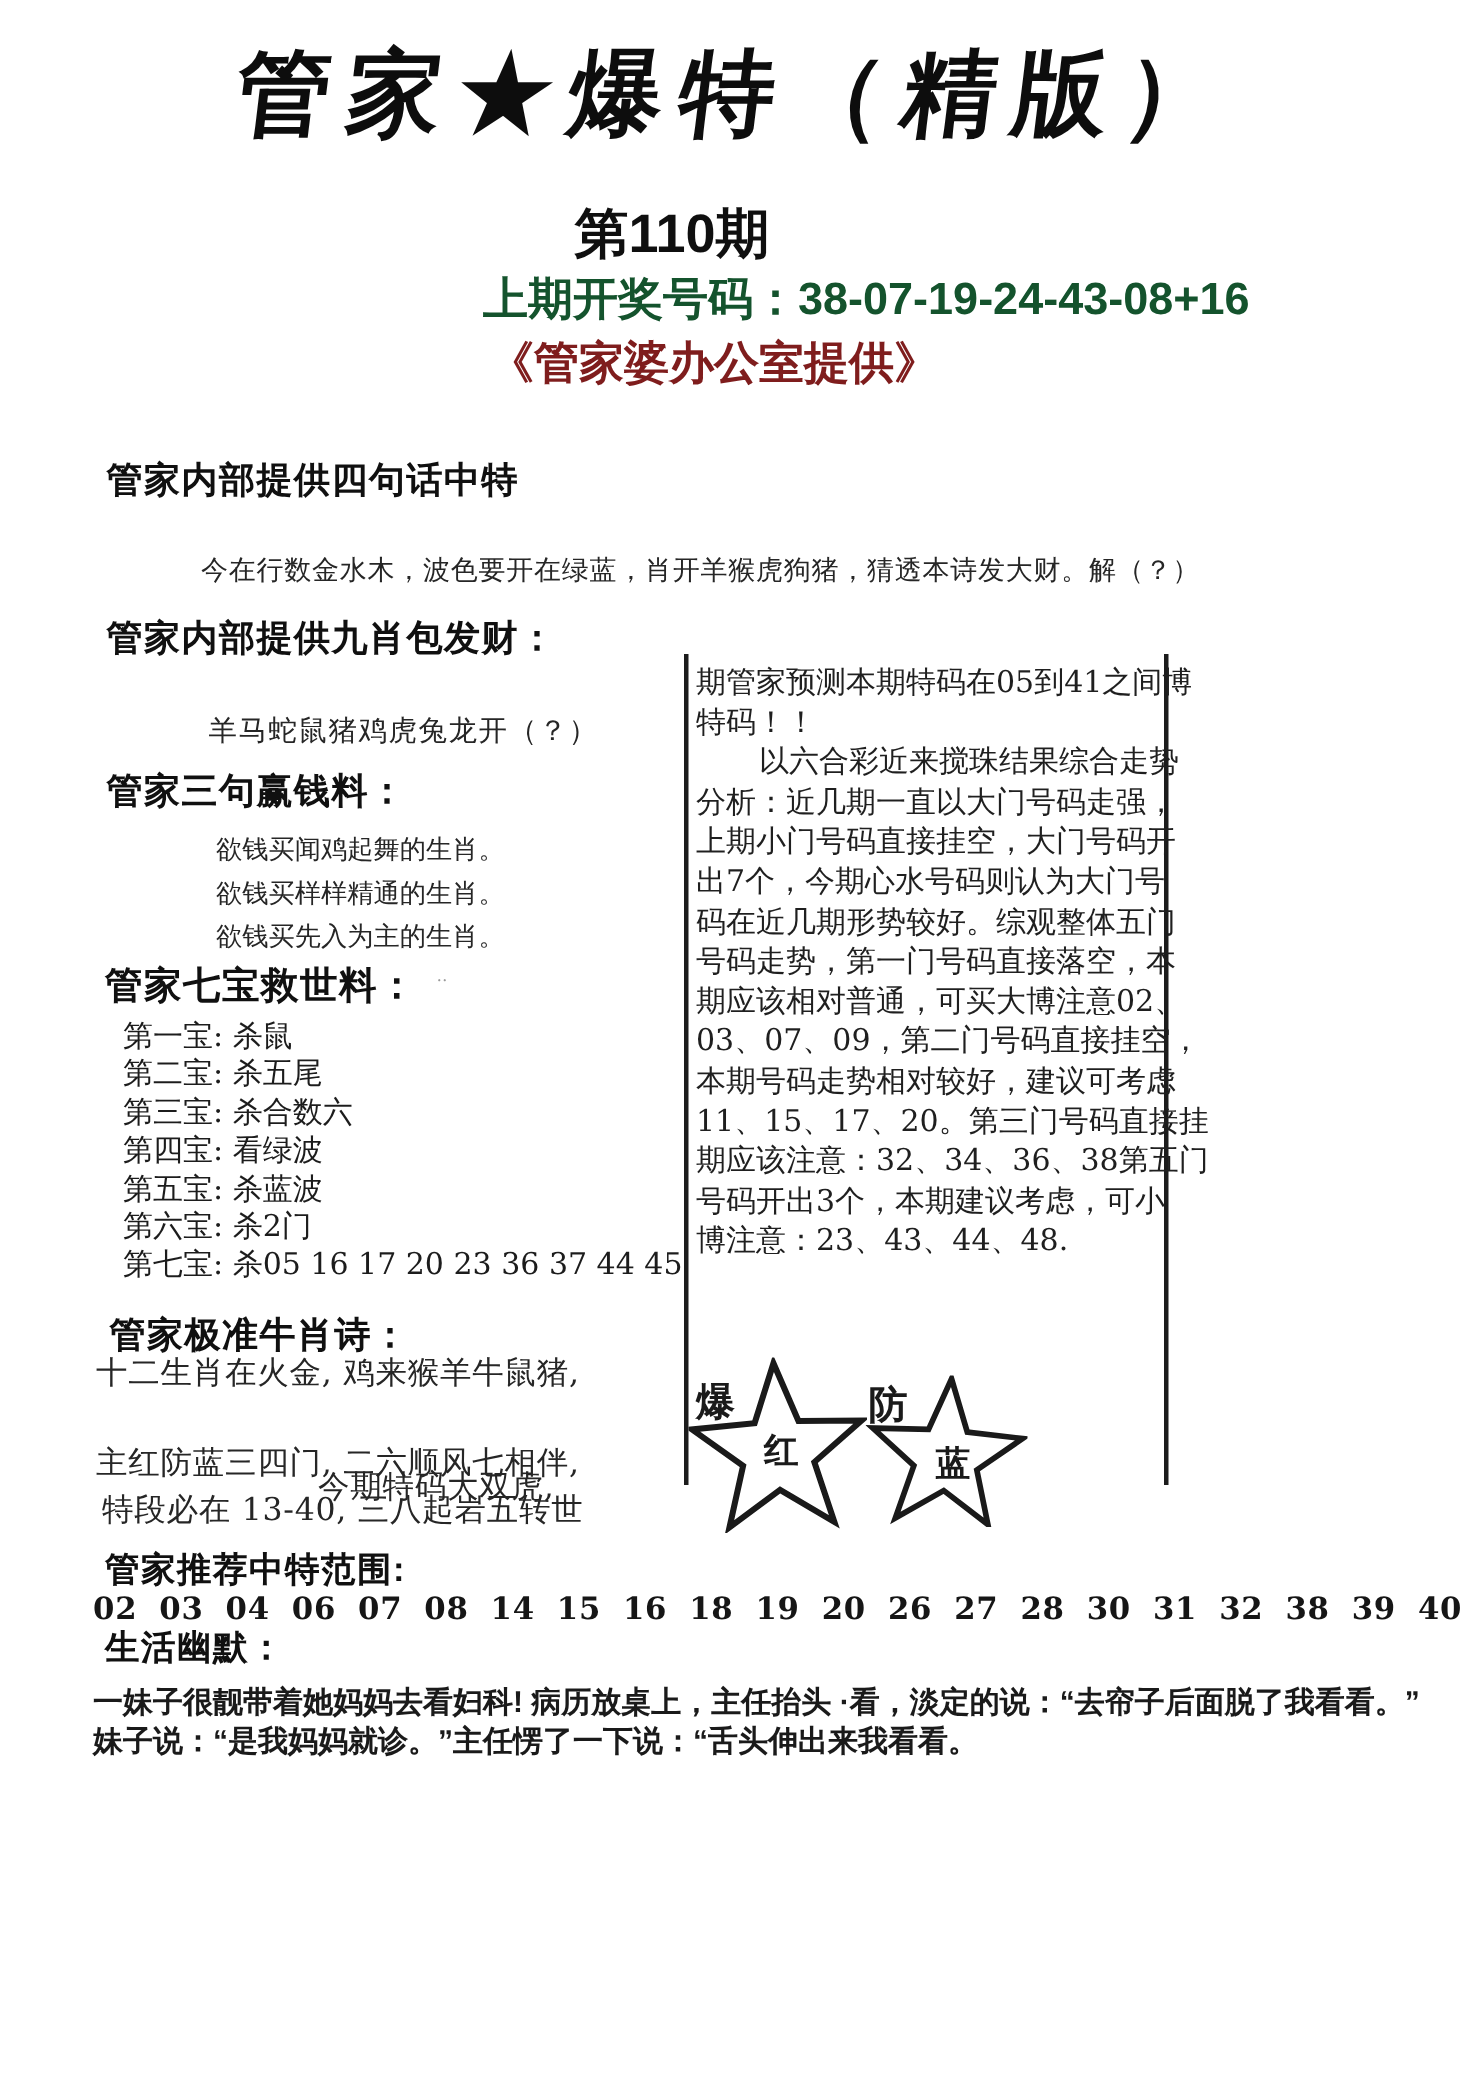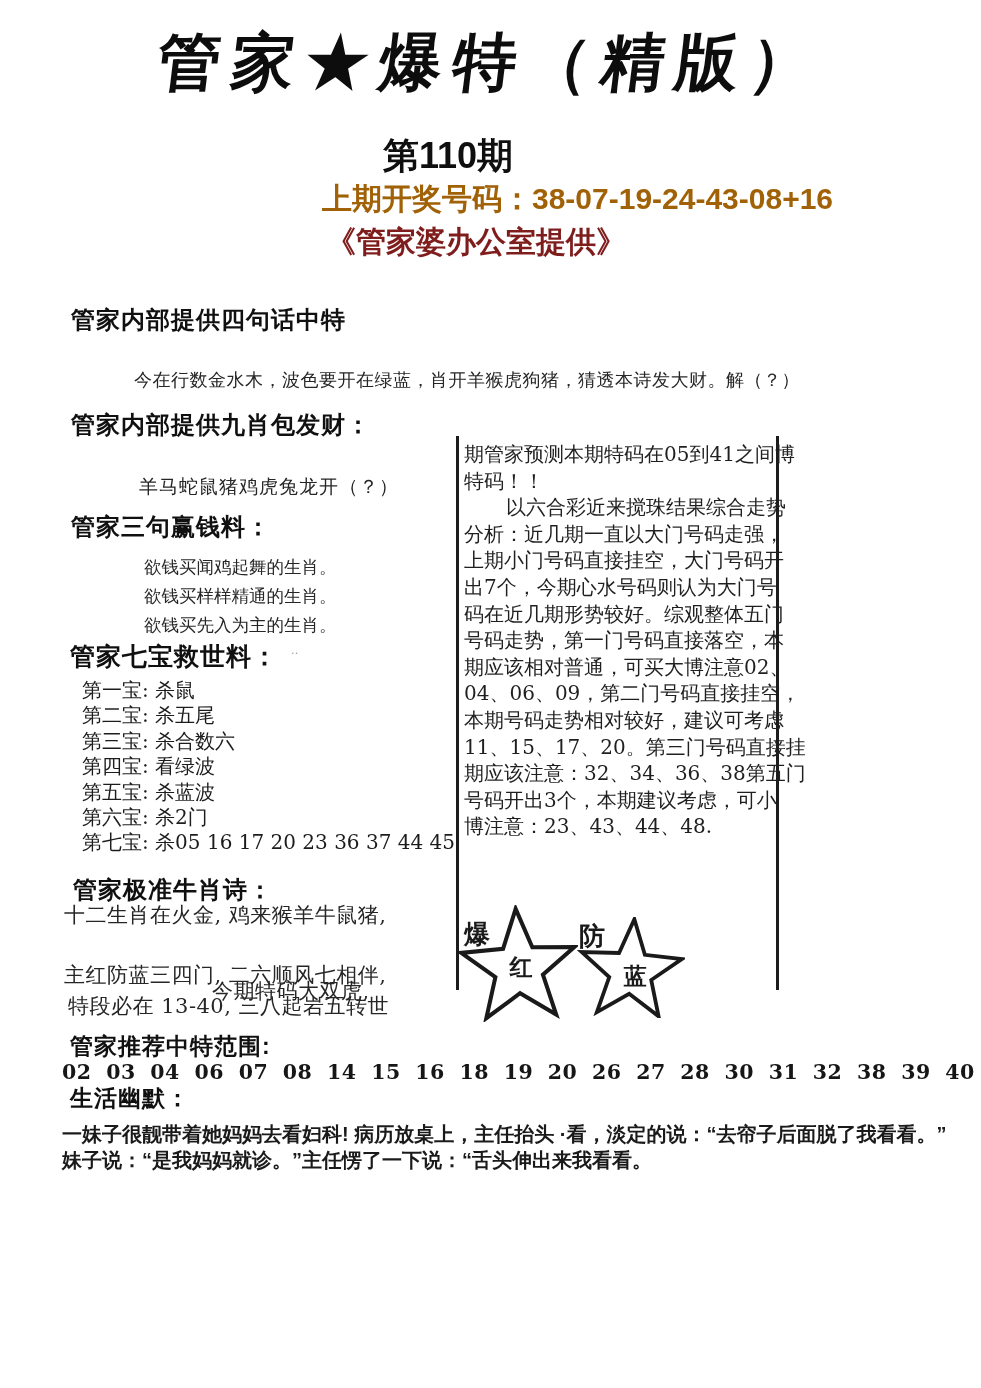--- a/index.html
+++ b/index.html
@@ -84,21 +84,21 @@
     font-weight:bold;font-size:20px;color:#1a1a1a;
   }
 </style>
 </head>
 <body>
 
 <div class="page">
 
   <div class="abs masthead-title">管家★爆特（精版）</div>
   <div class="abs issue">第110期</div>
-  <div class="abs lastdraw" style="color:#a16207;">上期开奖号码：38-07-19-24-43-08+16</div>
+  <div class="abs lastdraw" style="color:#14532d;">上期开奖号码：38-07-19-24-43-08+16</div>
   <div class="abs provider">《管家婆办公室提供》</div>
 
   <div class="abs sec-h" style="left:71px;top:304px;">管家内部提供四句话中特</div>
   <div class="abs body-t poem1">今在行数金水木，波色要开在绿蓝，肖开羊猴虎狗猪，猜透本诗发大财。解（？）</div>
 
   <div class="abs sec-h" style="left:71px;top:409px;">管家内部提供九肖包发财：</div>
   <div class="abs body-t ninezo">羊马蛇鼠猪鸡虎兔龙开（？）</div>
 
   <div class="abs sec-h" style="left:71px;top:511px;">管家三句赢钱料：</div>
   <div class="abs body-t three-lines">
@@ -130,21 +130,21 @@
   <div class="box-text">
     <div>期管家预测本期特码在05到41之间博</div>
     <div>特码！！</div>
     <div class="indent2">以六合彩近来搅珠结果综合走势</div>
     <div>分析：近几期一直以大门号码走强，</div>
     <div>上期小门号码直接挂空，大门号码开</div>
     <div>出7个，今期心水号码则认为大门号</div>
     <div>码在近几期形势较好。综观整体五门</div>
     <div>号码走势，第一门号码直接落空，本</div>
     <div>期应该相对普通，可买大博注意02、</div>
-    <div>04、06、09，第二门号码直接挂空，</div>
+    <div>03、07、09，第二门号码直接挂空，</div>
     <div>本期号码走势相对较好，建议可考虑</div>
     <div>11、15、17、20。第三门号码直接挂</div>
     <div>期应该注意：32、34、36、38第五门</div>
     <div>号码开出3个，本期建议考虑，可小</div>
     <div>博注意：23、43、44、48.</div>
   </div>
 
   <div class="star-group" style="left:459px;top:905px;width:119px;height:117px;">
     <svg width="119" height="117" viewBox="0 0 100 96">
       <polygon points="50,2 62.3,35 97.6,36.6 70,58.5 79.4,92.5 50,73 20.6,92.5 30,58.5 2.4,36.6 37.7,35" fill="#ffffff" stroke="#1a1a1a" stroke-width="3.4" stroke-linejoin="miter" transform="rotate(-3 50 48)"></polygon>

